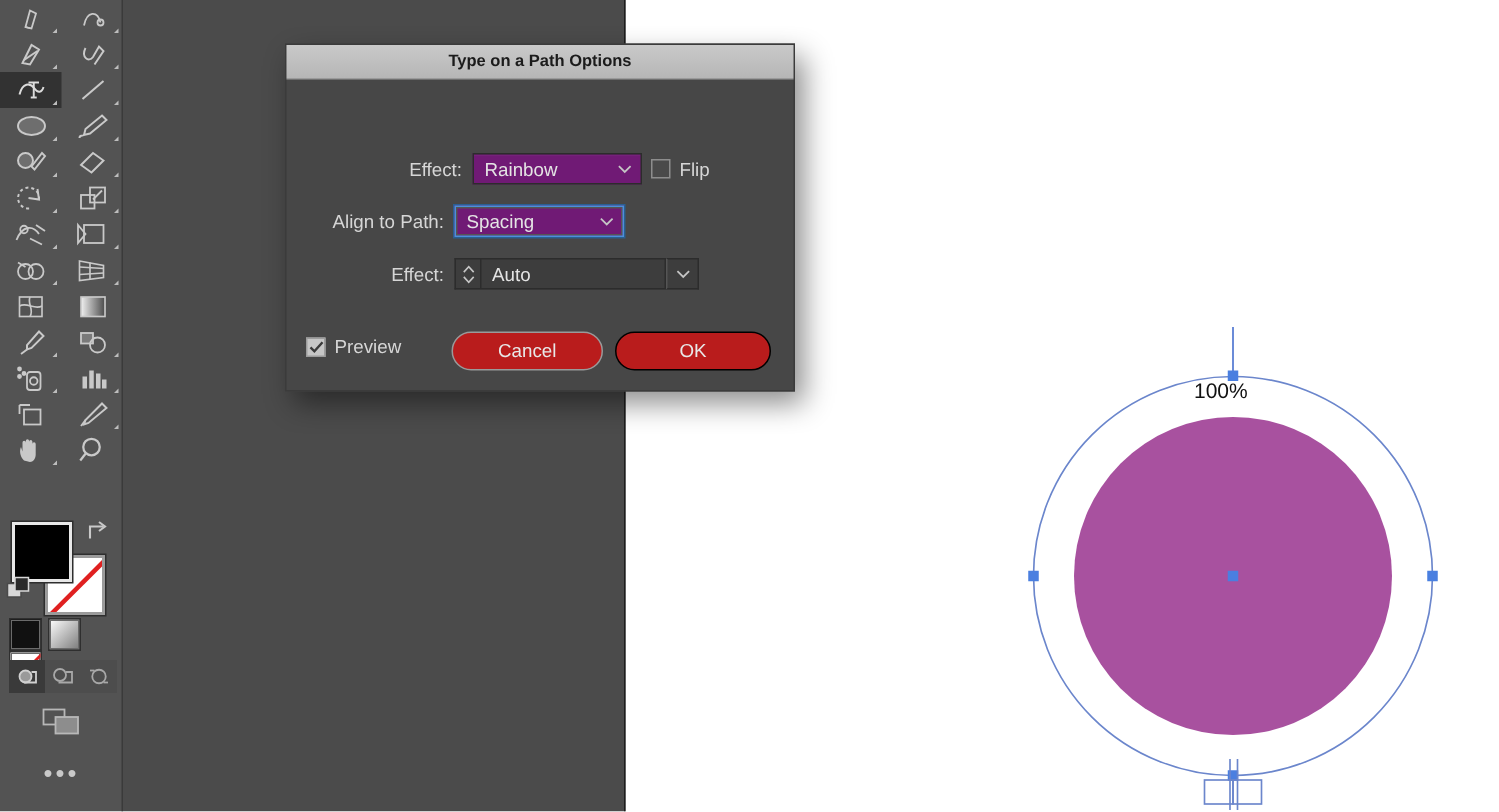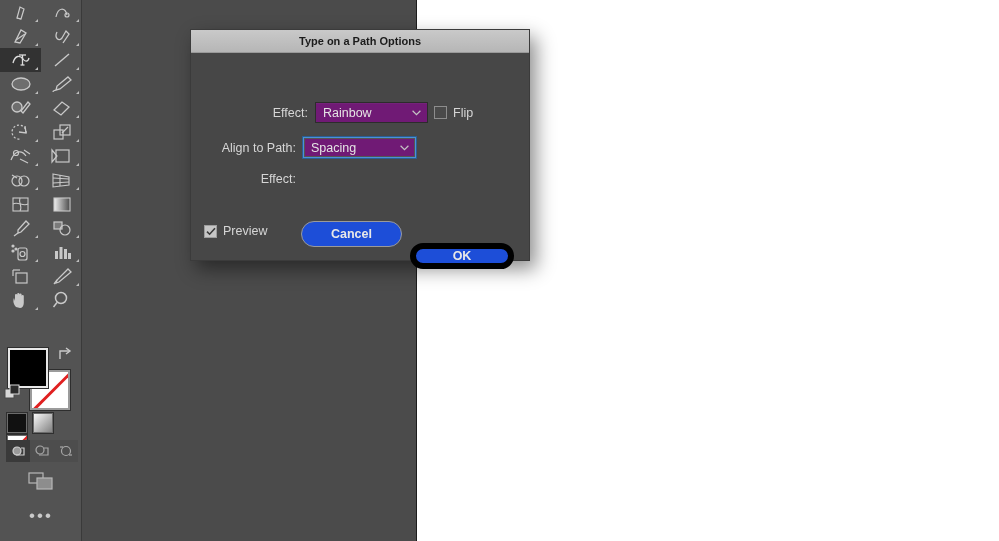--- a/index.html
+++ b/index.html
@@ -153,43 +153,65 @@
   }
   .combo-arrow {
     width:22px; background:#3d3d3d; border:1px solid #2c2c2c; border-left:1px solid #555;
     display:flex; align-items:center; justify-content:center;
   }
 
   
   .btn {
     height:26px; border-radius:13px;
     border:1px solid #9a9a9a;
-    background:#1d4ed8;
+    background:#b91c1c;
     color:#e8e8e8; font-size:12.5px;
     display:flex; align-items:center; justify-content:center;
     cursor:pointer;
-    font-weight:bold;
-  }
-  .btn.default { border:6px solid #000000;margin-top:22px; }
+  }
+  .btn.default { border:1px solid #000000; }
 
   
   #artwork { position:absolute; left:660px; top:210px; width:330px; height:331px; }
   #art-svg { position:absolute; left:0; top:0; }
   #pct-label {
     position:absolute; color:#111; font-size:14px;
     font-family:"Liberation Sans", sans-serif;
   }
 </style>
 </head>
 <body>
 
 <div id="workspace">
 
   <div id="doc-panel"></div>
 
+  <div id="artwork">
+    <svg id="art-svg" width="330" height="331" viewBox="0 0 330 331">
+
+      <line x1="162" y1="8" x2="162" y2="40" stroke="#5b7fd4" stroke-width="1.2"></line>
+
+      <circle cx="162" cy="174" r="133" fill="none" stroke="#6b86cc" stroke-width="1.1"></circle>
+
+      <circle cx="162" cy="174" r="106" fill="#a8519f"></circle>
+
+      <rect x="158.5" y="37" width="7" height="7" fill="#4a7fe0"></rect>
+      <rect x="291.5" y="170.5" width="7" height="7" fill="#4a7fe0"></rect>
+      <rect x="25.5" y="170.5" width="7" height="7" fill="#4a7fe0"></rect>
+      <rect x="158.5" y="303.5" width="7" height="7" fill="#4a7fe0"></rect>
+
+      <rect x="158.5" y="170.5" width="7" height="7" fill="#4a7fe0"></rect>
+
+      <line x1="160" y1="296" x2="160" y2="330" stroke="#6b86cc" stroke-width="1.1"></line>
+      <line x1="165" y1="296" x2="165" y2="330" stroke="#6b86cc" stroke-width="1.1"></line>
+      <rect x="143" y="310" width="19" height="16" fill="none" stroke="#6b86cc" stroke-width="1.1"></rect>
+      <rect x="162" y="310" width="19" height="16" fill="none" stroke="#6b86cc" stroke-width="1.1"></rect>
+    </svg>
+    <div id="pct-label" style="left:136px; top:42px;">100%</div>
+  </div>
 
   <div id="toolbar">
     <div class="tool-grid">
 
       <div class="tool-cell">
         <svg width="20" height="18" viewBox="0 0 20 18">
             <g fill="none" stroke="#c9c9c9" stroke-width="1.2">
           <path d="M6 15 L9 4 L13 6 L10 16 Z"></path>
               <path d="M6 15 L10 16"></path>
             </g>
@@ -535,20 +557,34 @@
         <div class="ai-select focused" style="width:113px;">
           <span>Spacing</span>
           <svg class="chev" viewBox="0 0 9 6">
             <path d="M0.6 0.8 L4.5 4.6 L8.4 0.8" fill="none" stroke="#c5c5c5" stroke-width="1.2"></path>
             </svg>
         </div>
       </div>
 
       <div class="form-row" style="left:0; top:119px;">
         <div class="row-label">Effect:</div>
+        <div class="stepper-combo" style="width:163px;">
+          <div class="stepper">
+            <svg width="9" height="14" viewBox="0 0 9 14">
+              <path d="M1.2 5.4 L4.5 1.8 L7.8 5.4" fill="none" stroke="#c5c5c5" stroke-width="1.1"></path>
+              <path d="M1.2 8.6 L4.5 12.2 L7.8 8.6" fill="none" stroke="#c5c5c5" stroke-width="1.1"></path>
+              </svg>
+          </div>
+          <div class="combo-text">Auto</div>
+          <div class="combo-arrow">
+            <svg width="9" height="6" viewBox="0 0 9 6">
+              <path d="M0.6 0.8 L4.5 4.6 L8.4 0.8" fill="none" stroke="#c5c5c5" stroke-width="1.2"></path>
+              </svg>
+          </div>
+        </div>
       </div>
 
       <div class="form-row" style="left:13px; top:171px;text-align:center;">
         <span class="cbox checked">
           <svg width="10" height="9" viewBox="0 0 10 9">
             <path d="M1 4.6 L3.6 7.2 L9 1.2" fill="none" stroke="#3a3a3a" stroke-width="1.6"></path>
             </svg>
         </span>
         <span class="cbox-label">Preview</span>
       </div>

